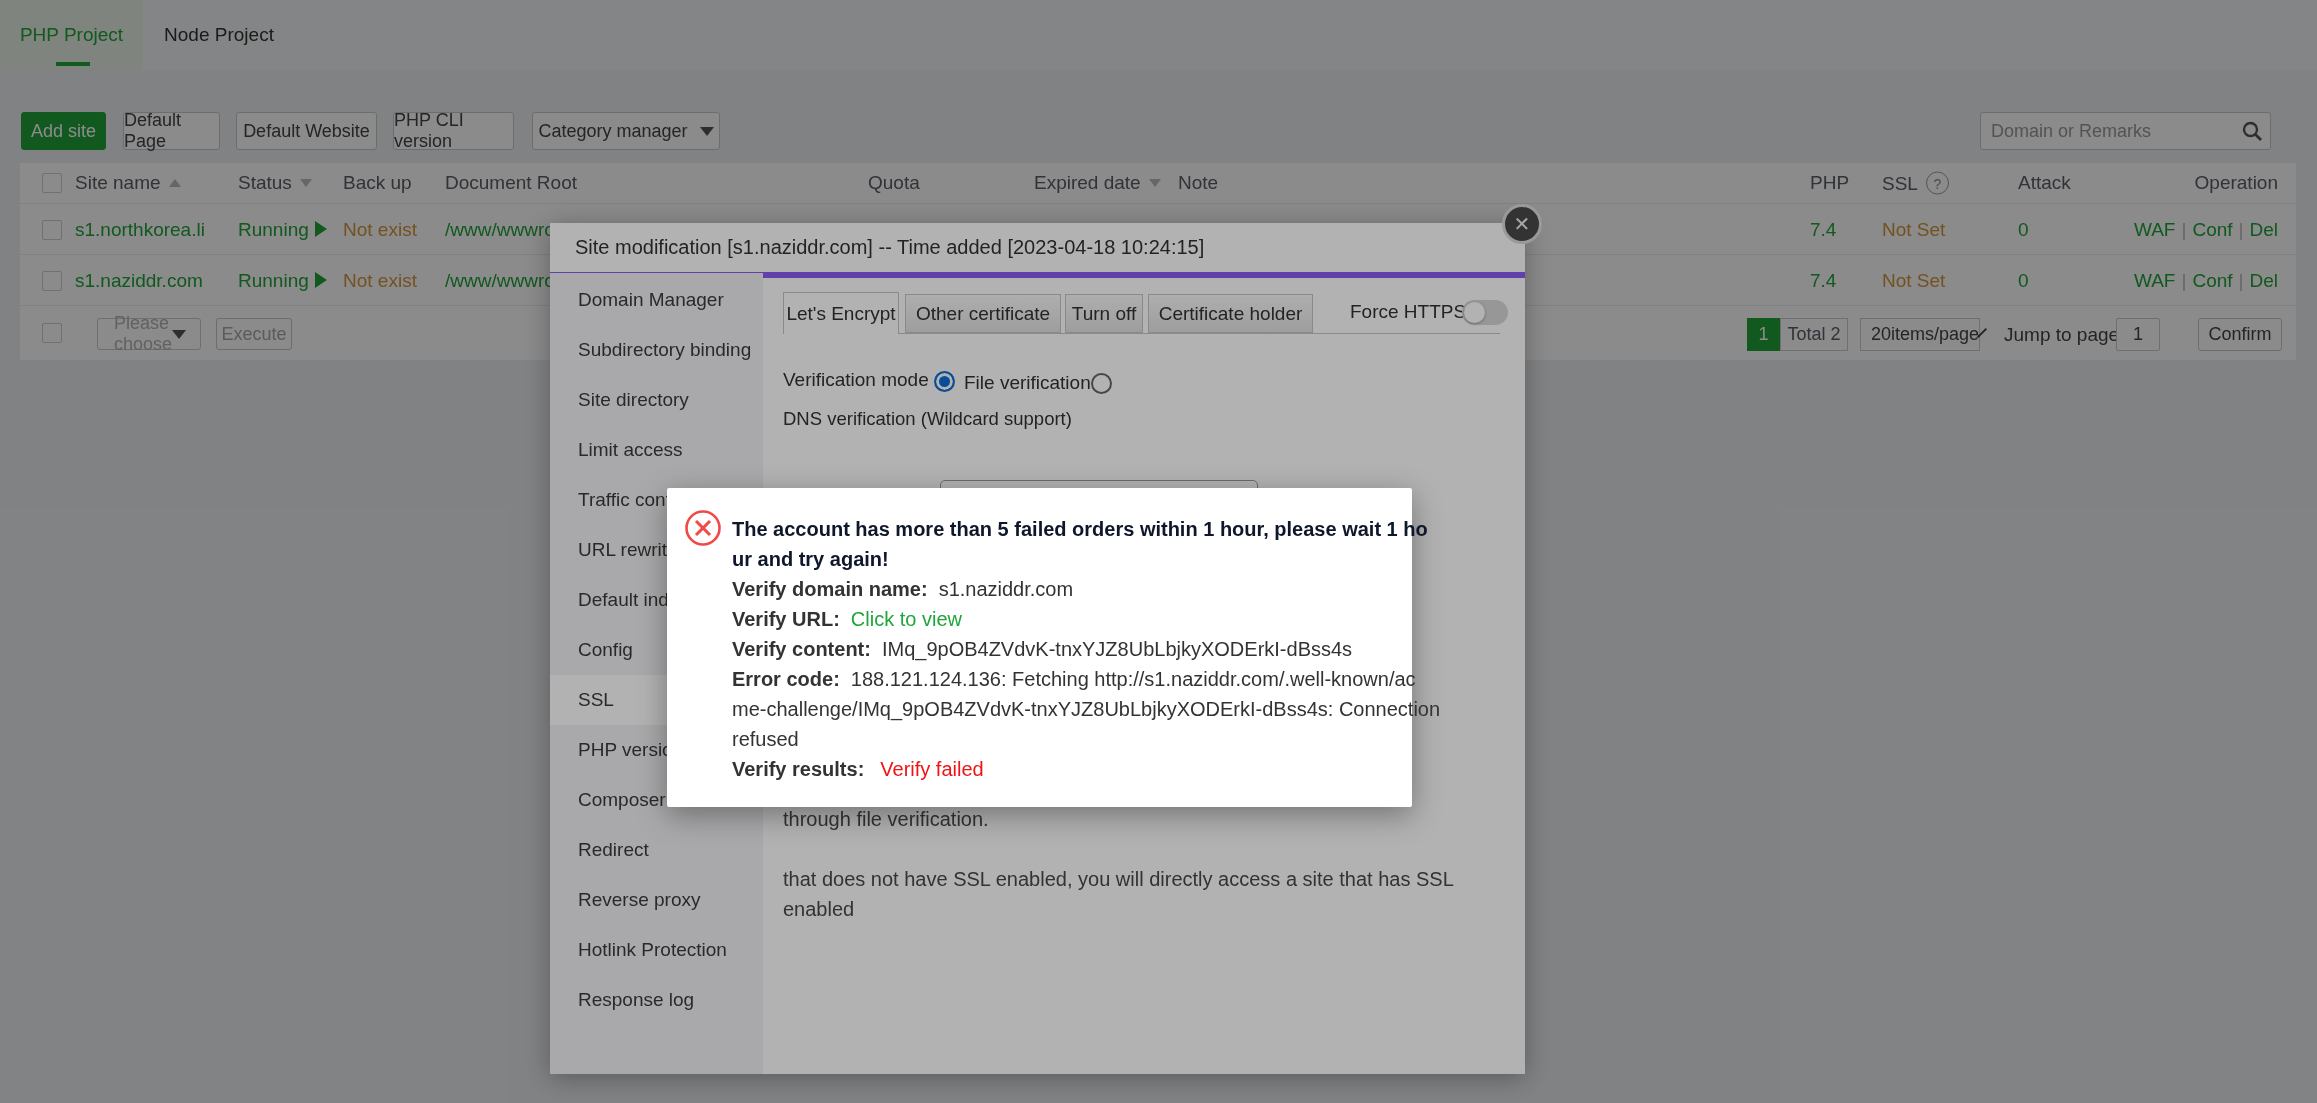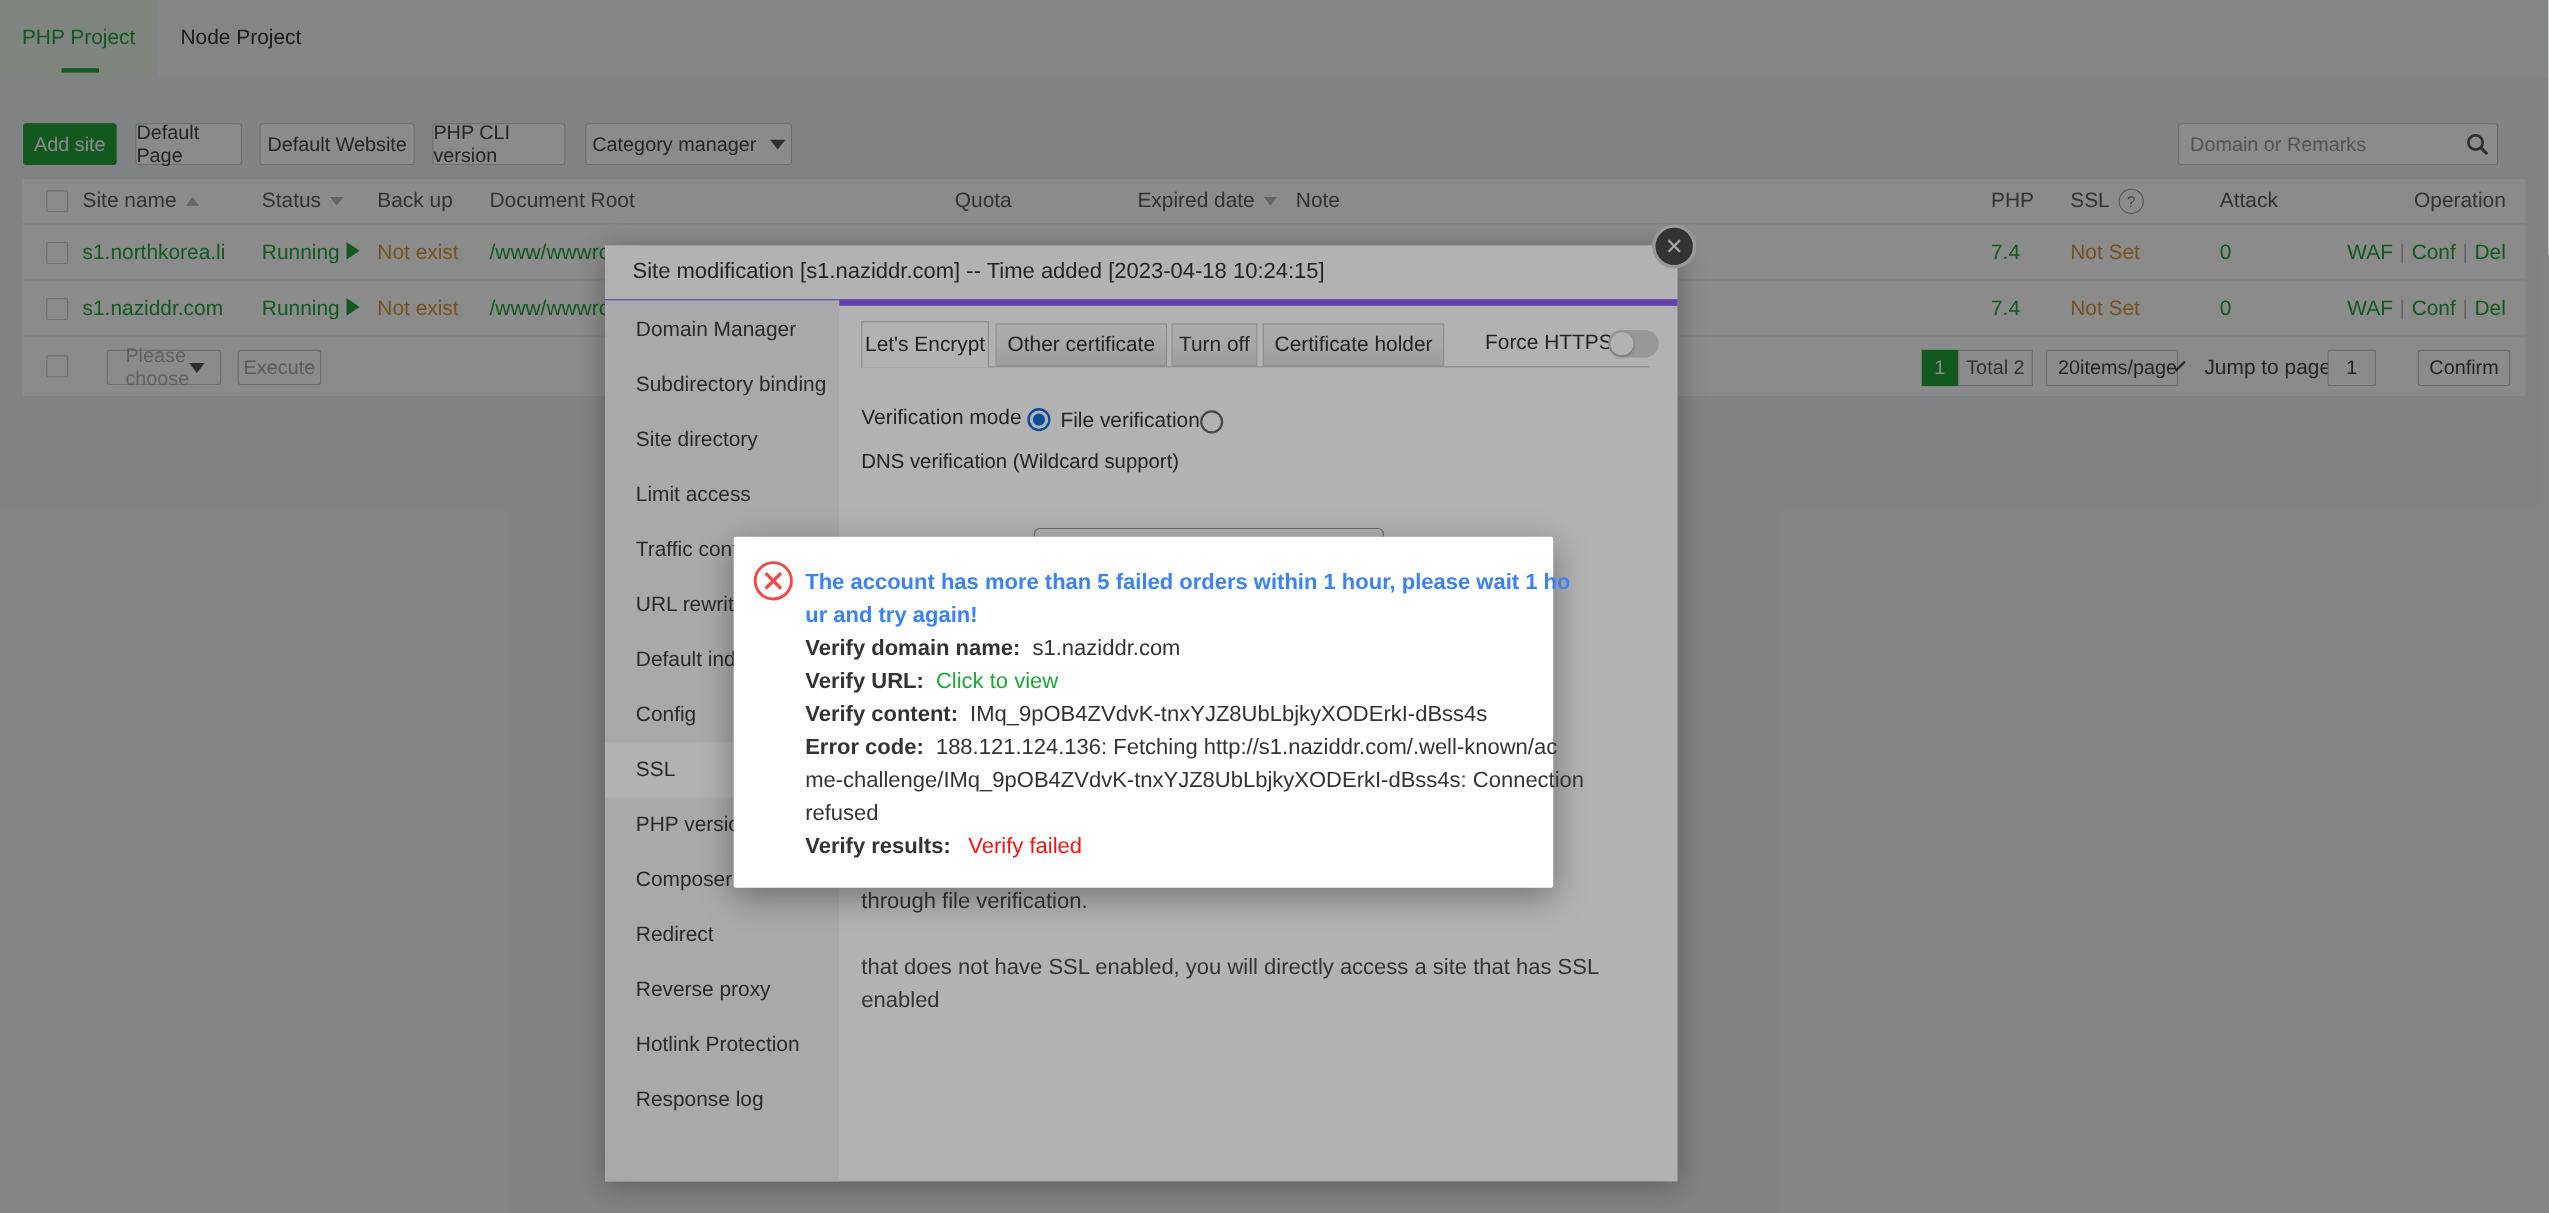--- a/index.html
+++ b/index.html
@@ -93,21 +93,21 @@
   #radio-dns{left:541px;top:150px;border:2px solid #62666e;background:#fff;}
   #dns-line{left:233px;top:185px;font-size:18.5px;color:#333;}
   #hidden-btn{left:390px;top:257px;width:318px;height:42px;box-sizing:border-box;border:1px solid #9b9b9b;border-radius:5px;background:#fff;}
   .note-line{position:absolute;left:233px;font-size:20px;color:#4a4a4a;white-space:nowrap;}
   #note0{top:585px;} #note1{top:616px;} #note2{top:645px;} #note3{top:675px;}
 
   
   #popup{left:667px;top:488px;width:745px;height:319px;background:#fff;z-index:70;box-shadow:0 8px 30px rgba(0,0,0,0.35);border-radius:2px;}
   #popup-icon{left:16px;top:20px;width:40px;height:40px;}
   .pline{position:absolute;left:65px;height:30px;display:flex;align-items:center;white-space:nowrap;font-size:20px;color:#333;}
-  .pl-red{color:#3b82f6;font-weight:bold;}
+  .pl-red{color:#0f172a;font-weight:bold;}
   .pl-label{font-weight:bold;color:#333;}
   .pl-val{margin-left:11px;}
   .pl-green{color:#20a53a;cursor:pointer;}
   .pl-fail{color:#f01414;margin-left:16px;}
   #pline0{top:26px;} #pline1{top:56px;} #pline2{top:86px;} #pline3{top:116px;} #pline4{top:146px;}
   #pline5{top:176px;} #pline6{top:206px;} #pline7{top:236px;} #pline8{top:266px;}
 </style>
 </head>
 <body>
 

